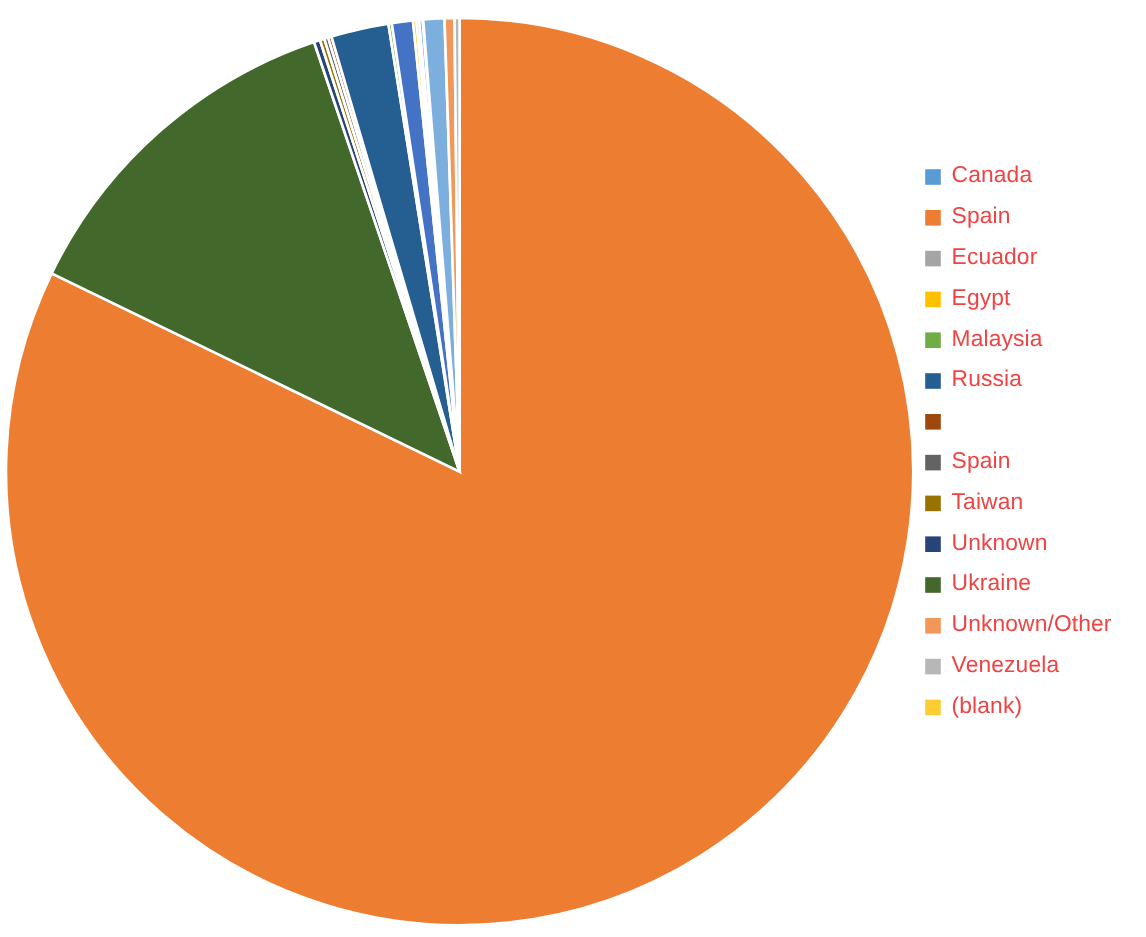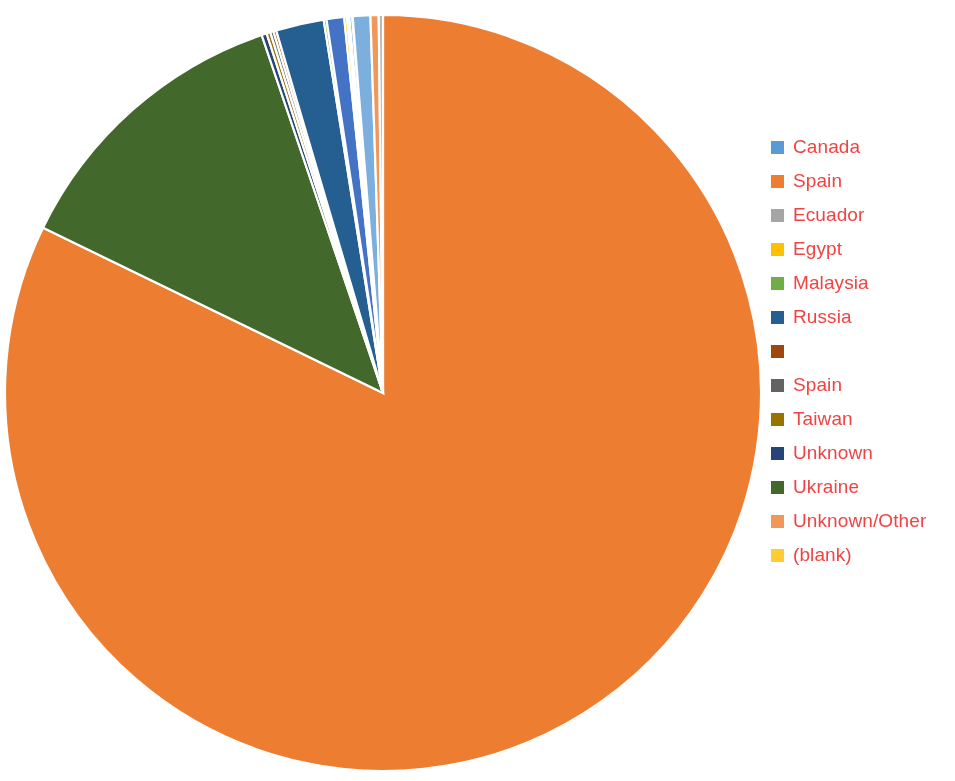--- a/index.html
+++ b/index.html
@@ -132,18 +132,22 @@
       </div>
       <div class="legend-item">
         <span class="legend-swatch" style="background: rgb(67, 104, 43);"></span>
         <span class="legend-label">Ukraine</span>
       </div>
       <div class="legend-item">
         <span class="legend-swatch" style="background: rgb(241, 151, 90);"></span>
         <span class="legend-label">Unknown/Other</span>
       </div>
       <div class="legend-item">
+        <span class="legend-swatch" style="background: rgb(183, 183, 183);"></span>
+        <span class="legend-label">Venezuela</span>
+      </div>
+      <div class="legend-item">
         <span class="legend-swatch" style="background: rgb(255, 205, 51);"></span>
         <span class="legend-label">(blank)</span>
       </div>
     </div>
 
 </div>
 
 </body></html>

